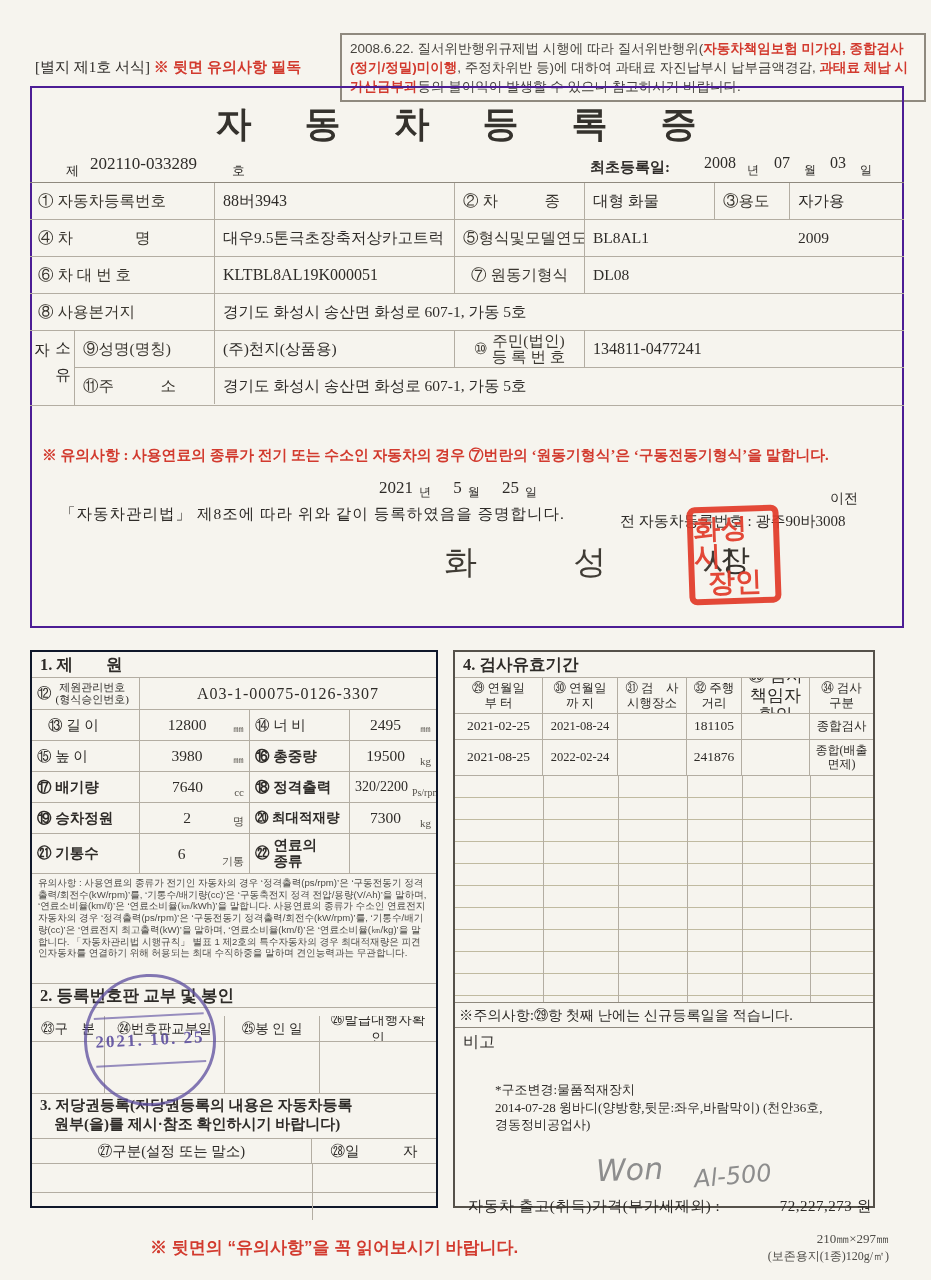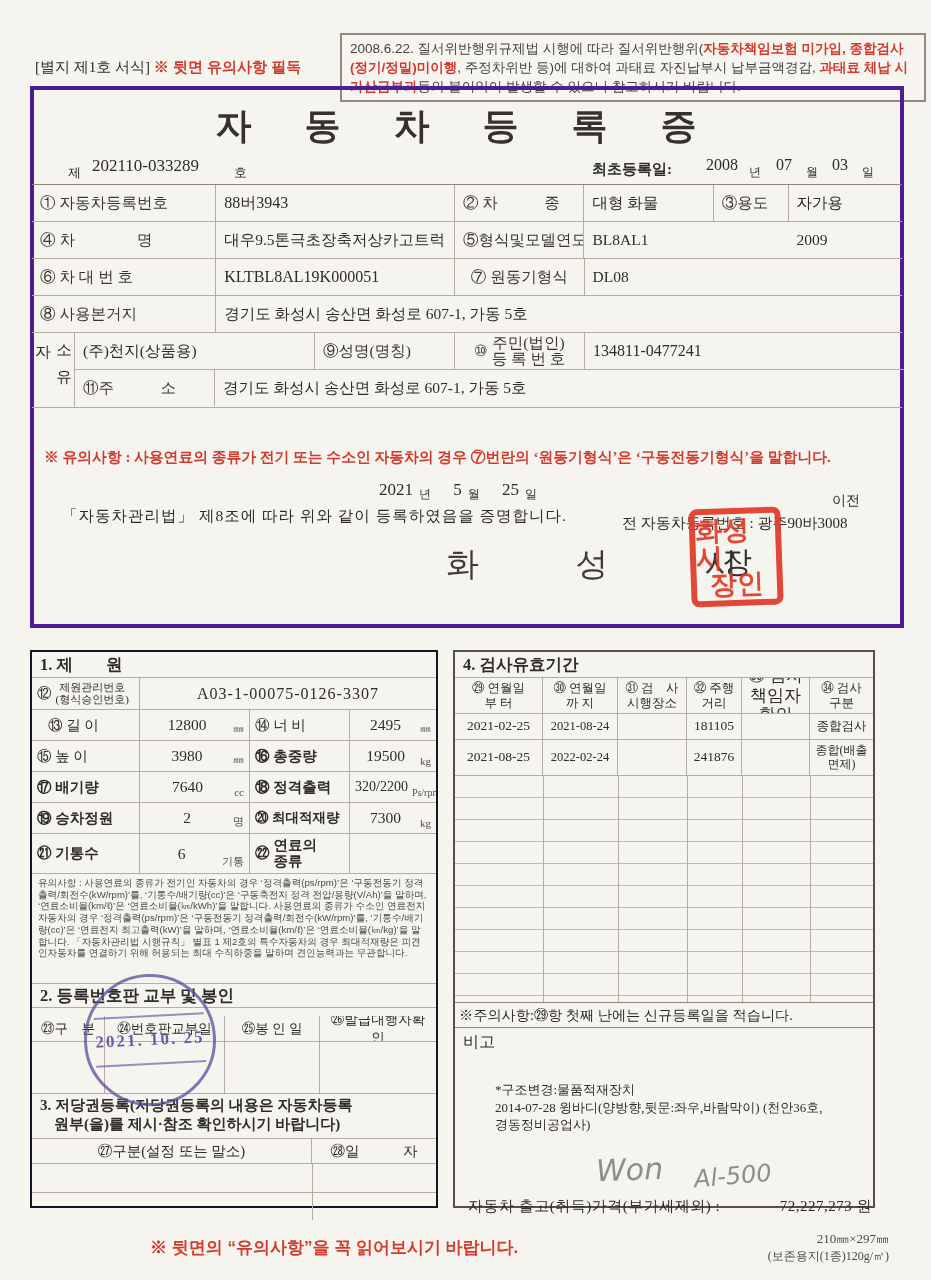--- a/index.html
+++ b/index.html
@@ -7,21 +7,21 @@
        font-family:"Liberation Serif",serif;color:#2e2b28;overflow:hidden;}
   .abs{position:absolute;}
   .sans{font-family:"Liberation Sans",sans-serif;}
   .red{color:#d23a2e;}
   .b{font-weight:bold;}
   
   .notice-box{left:340px;top:33px;width:566px;border:2px solid #8f897e;background:#f7f5ef;
               padding:4px 8px;font-size:13.5px;line-height:1.42;font-family:"Liberation Sans",sans-serif;color:#45423d;}
   .form-label{left:35px;top:58px;font-size:15px;}
   
-  .mainbox{left:30px;top:86px;width:874px;height:542px;border:4px solid #4c1d95;box-sizing:border-box;}
+  .mainbox{left:30px;top:86px;width:874px;height:542px;border:2px solid #4c1d95;box-sizing:border-box;}
   .title{left:0;right:0;top:12px;text-align:center;font-size:36px;font-weight:bold;letter-spacing:22px;color:#35322d;}
   .docrow{left:0;right:0;top:66px;height:26px;font-size:16px;}
   .regtable{left:-2px;right:-2px;top:94px;border-top:1.5px solid #8f897e;}
   .trow{display:flex;height:37px;border-bottom:1px solid #b3ada2;box-sizing:border-box;}
   .tc{border-right:1px solid #b3ada2;box-sizing:border-box;display:flex;align-items:center;
       padding:0 8px;font-size:15.5px;overflow:hidden;white-space:nowrap;}
   .tc:last-child{border-right:none;}
   .lab{color:#3a362f;}
   .ownerwrap{display:flex;height:74px;border-bottom:1px solid #b3ada2;}
   .ownercell{width:45px;border-right:1px solid #b3ada2;display:flex;align-items:center;justify-content:center;}
@@ -143,22 +143,22 @@
     <div class="trow">
       <div class="tc lab" style="width:185px;">⑧ 사용본거지</div>
       <div class="tc" style="width:689px;">경기도 화성시 송산면 화성로 607-1, 가동 5호</div>
     </div>
     <div class="ownerwrap">
       <div class="ownercell">
         <span class="ownertext">소유자</span>
       </div>
       <div class="ownrows">
         <div class="trow" style="height:37px;">
+          <div class="tc lab" style="width:140px;">⑨성명(명칭)</div>
           <div class="tc" style="width:240px;">(주)천지(상품용)</div>
-          <div class="tc lab" style="width:140px;">⑨성명(명칭)</div>
           <div class="tc lab" style="width:130px;justify-content:center;">
             <span class="circ">⑩</span>
             <span class="twoline">
               <span>주민(법인)</span>
               <span>등 록 번 호</span>
             </span>
           </div>
           <div class="tc" style="width:319px;font-size:16px;">134811-0477241</div>
         </div>
         <div class="trow" style="height:36px;">

